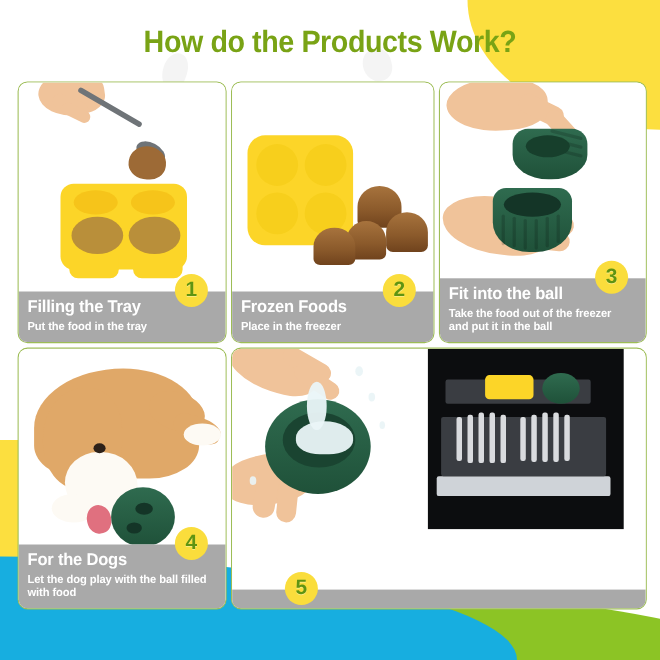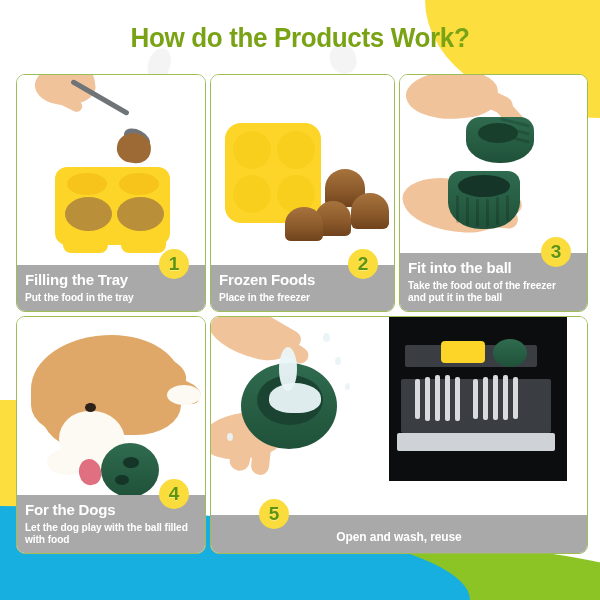--- a/index.html
+++ b/index.html
@@ -343,17 +343,16 @@
         <div class="plate" style="left:66px;top:60px;width:5px;height:44px;"></div>
         <div class="plate" style="left:84px;top:62px;width:5px;height:40px;"></div>
         <div class="plate" style="left:94px;top:60px;width:5px;height:43px;"></div>
         <div class="plate" style="left:104px;top:58px;width:5px;height:45px;"></div>
         <div class="plate" style="left:114px;top:58px;width:5px;height:45px;"></div>
         <div class="plate" style="left:124px;top:60px;width:5px;height:42px;"></div>
       </div>
     </div>
     <div class="caption">
       <div class="badge">5</div>
-      <div class="cap-sub">Open and wash, reuse</div>
     </div>
   </div>
 
 </div>
 
 </body></html>

